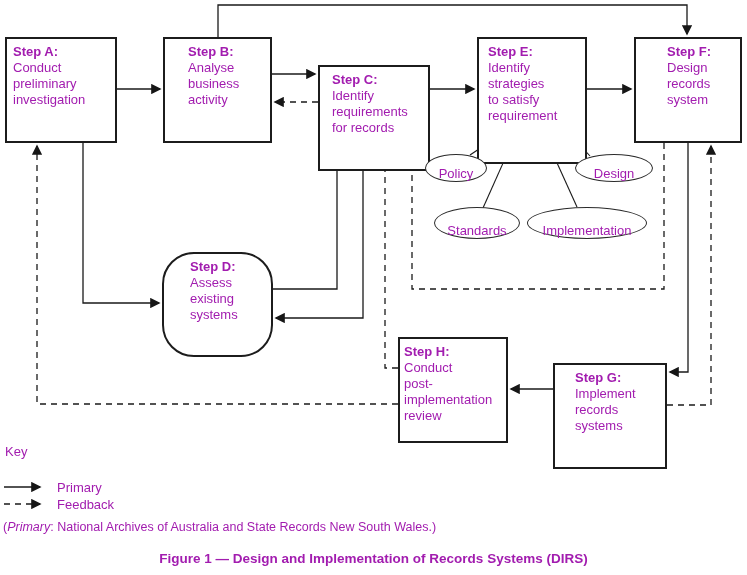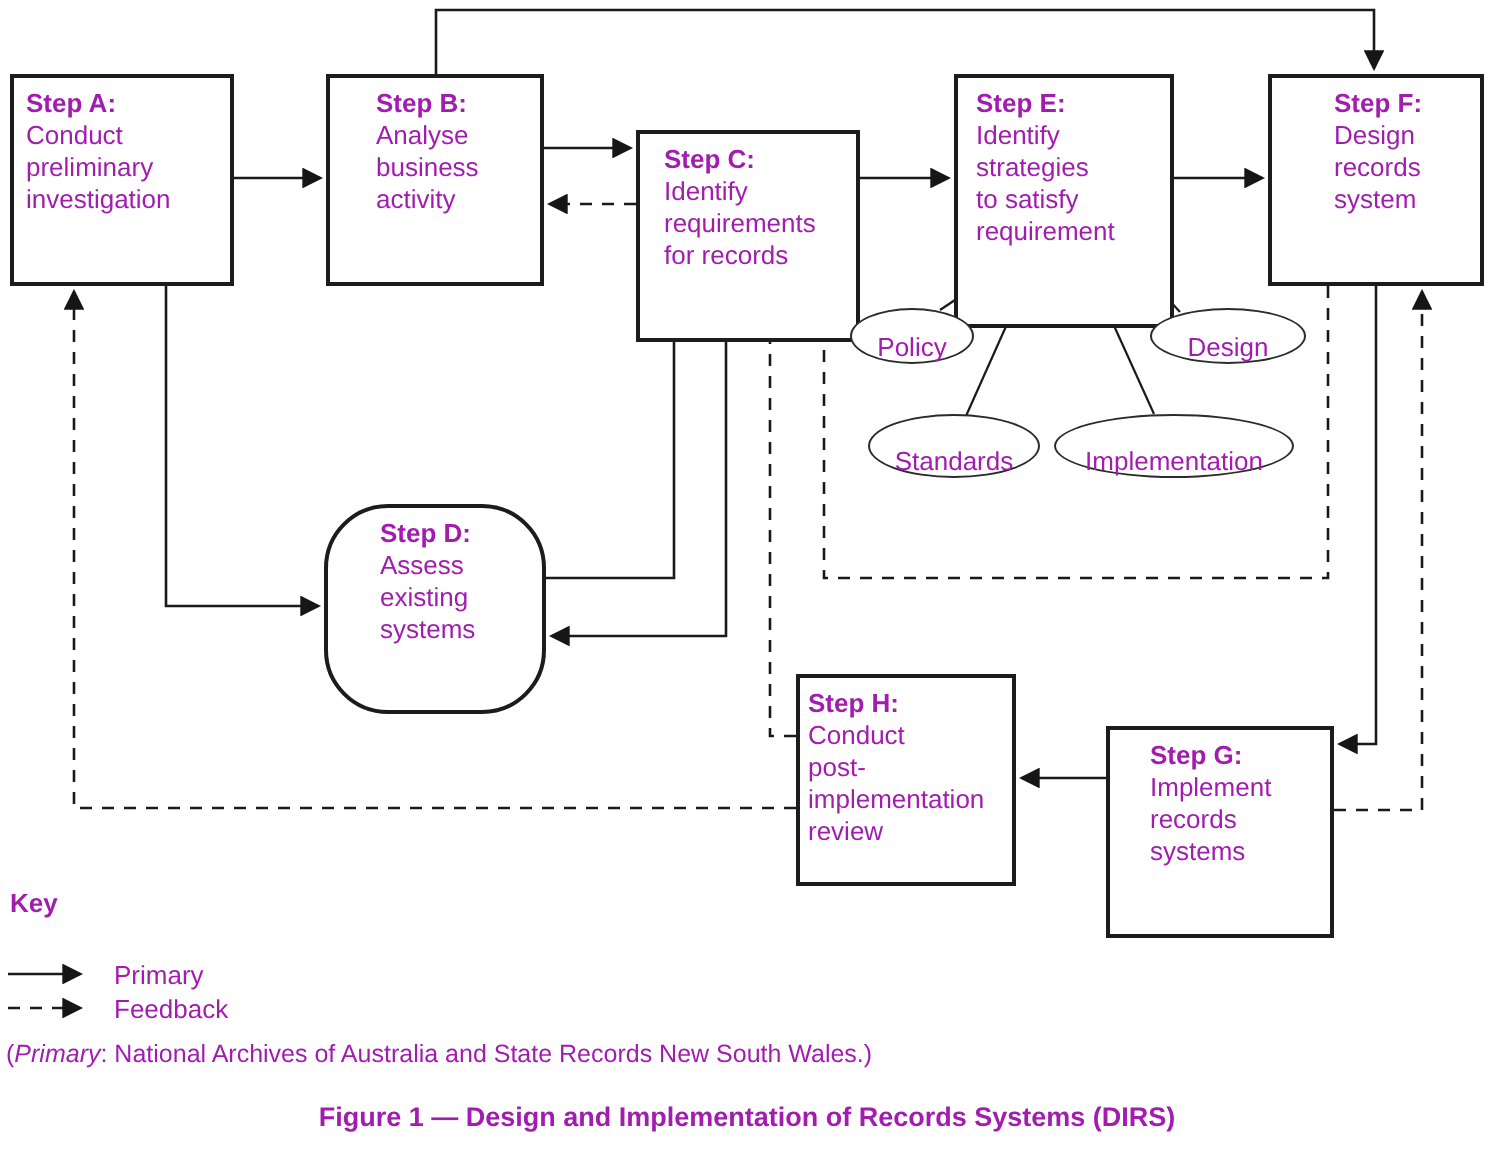--- a/index.html
+++ b/index.html
@@ -12,21 +12,21 @@
   .box{
     position:absolute;background:#fff;border:2px solid #1c1c1c;box-sizing:border-box;
     font-size:13px;line-height:16px;padding-top:5px;
   }
   .box .title{font-weight:bold;}
   .oval{
     position:absolute;background:#fff;border:1.5px solid #2b2b2b;border-radius:50%;
     box-sizing:border-box;display:flex;align-items:flex-end;justify-content:center;
     font-size:13px;white-space:nowrap;
   }
-  .key-heading{position:absolute;left:5px;top:444px;font-size:13px;font-weight:bold;}
+  .key-heading{position:absolute;left:5px;top:444px;font-size:13px;font-weight:normal;}
   .key-label{position:absolute;font-size:13px;}
   .source{position:absolute;left:3px;top:520px;font-size:12.5px;}
   .caption{position:absolute;left:0;right:0;top:551px;text-align:center;font-size:13.5px;font-weight:bold;}
 </style>
 </head>
 <body>
 
 <div class="figure">
 
   <svg class="wires" width="747" height="575" viewBox="0 0 747 575">

